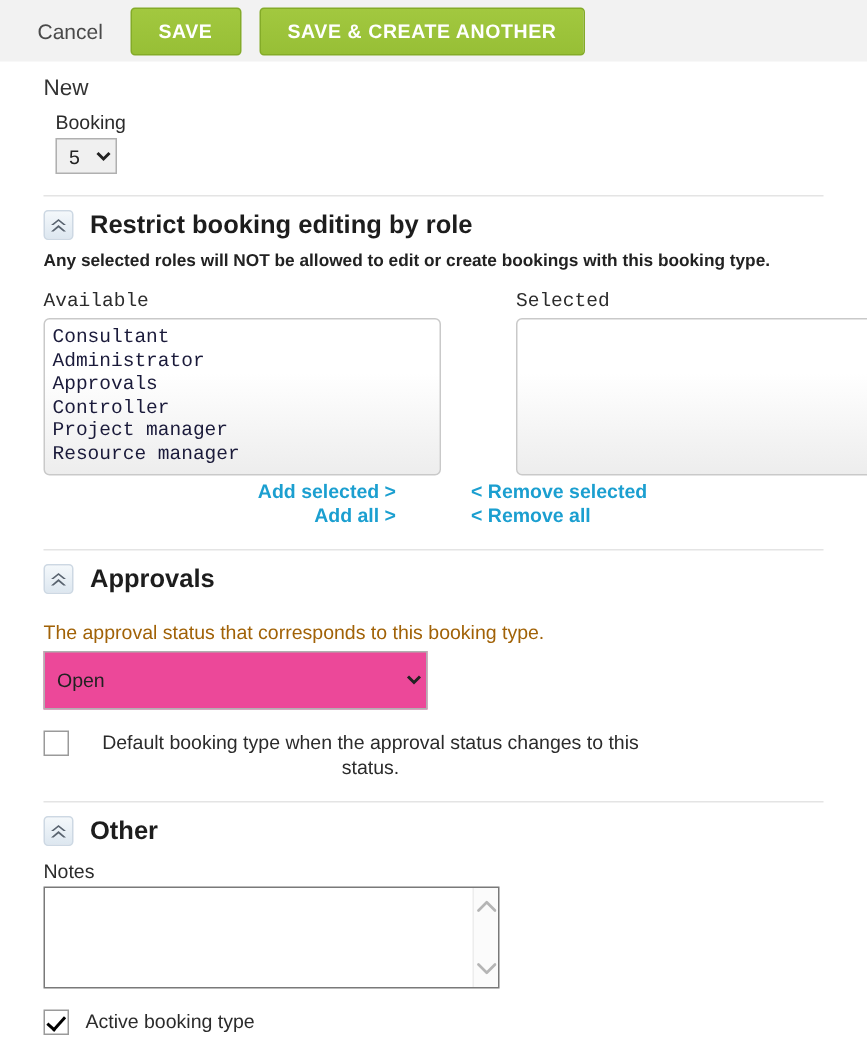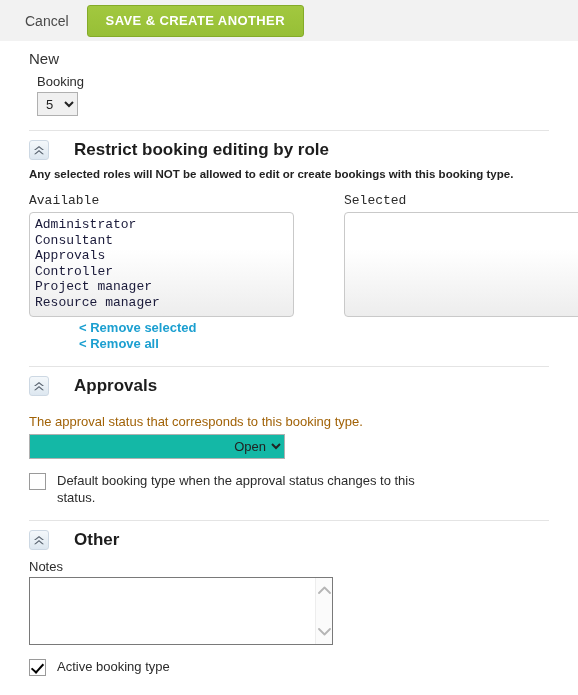--- a/index.html
+++ b/index.html
@@ -92,23 +92,22 @@
     background: #f0f0f0;
     font-family: "Liberation Sans", sans-serif;
     font-size: 13px;
     color: #222;
     box-sizing: border-box;
     padding: 2px 2px 2px 4px;
   }
   select.priority-select { width: 41px; }
   select.approval-select {
     width: 256px;
-    height: 25px;
-    background: #14b8a6;
-    text-align: right;
+    height: 39px;
+    background: #ec4899;
   }
 
   hr.sep {
     border: none;
     border-top: 1px solid #e4e4e4;
     margin: 14px 0 0 0;
     height: 0;
   }
 
   
@@ -128,21 +127,21 @@
     justify-content: center;
     cursor: pointer;
     box-sizing: border-box;
     flex: 0 0 auto;
   }
   .collapse-btn svg { display: block; }
   .section-title {
     font-size: 17px;
     font-weight: bold;
     color: #1d1d1d;
-    margin-left: 25px;
+    margin-left: 11px;
   }
   .section-note {
     font-size: 11.5px;
     font-weight: bold;
     color: #222222;
     margin-top: 8px;
   }
   .section-desc {
     font-size: 13px;
     color: #a16207;
@@ -221,20 +220,21 @@
     border: solid #000000;
     border-width: 0 2px 2px 0;
     transform: rotate(42deg);
   }
   .check-text {
     font-size: 13px;
     color: #2b2b2b;
     margin-left: 11px;
     line-height: 17px;
     max-width: 380px;
+    text-align: center;
   }
 
   
   .notes-label {
     font-size: 13px;
     color: #2b2b2b;
     margin-top: 9px;
     margin-bottom: 3px;
   }
   .notes-box {
@@ -274,20 +274,21 @@
     box-sizing: border-box;
     cursor: pointer;
   }
   .fake-scroll svg { display: block; }
 </style>
 </head>
 <body>
 
 <div class="actionbar">
   <a class="cancel-link">Cancel</a>
+  <button class="btn-green">SAVE</button>
   <button class="btn-green">SAVE &amp; CREATE ANOTHER</button>
 </div>
 
 <div class="page">
 
   <div class="new-label">New</div>
 
   <div class="row-flex">
     <div class="priority-col">
       <label class="field-label">Booking</label>
@@ -308,35 +309,39 @@
     </div>
     <div class="section-title">Restrict booking editing by role</div>
   </div>
 
   <div class="section-note">Any selected roles will NOT be allowed to edit or create bookings with this booking type.</div>
 
   <div class="dual-wrap">
     <div class="dual-col">
       <div class="list-caption">Available</div>
       <div class="listbox">
+        <div class="opt">Consultant</div>
         <div class="opt">Administrator</div>
-        <div class="opt">Consultant</div>
         <div class="opt">Approvals</div>
         <div class="opt">Controller</div>
         <div class="opt">Project manager</div>
         <div class="opt">Resource manager</div>
       </div>
     </div>
     <div class="dual-col right">
       <div class="list-caption">Selected</div>
       <div class="listbox"></div>
     </div>
   </div>
 
   <div class="list-links-row">
+    <div class="links-left">
+      <a class="blue-link">Add selected &gt;</a>
+      <a class="blue-link">Add all &gt;</a>
+    </div>
     <div class="links-right">
       <a class="blue-link">&lt; Remove selected</a>
       <a class="blue-link">&lt; Remove all</a>
     </div>
   </div>
 
   <hr class="sep">
 
   <div class="section-head">
     <div class="collapse-btn">

